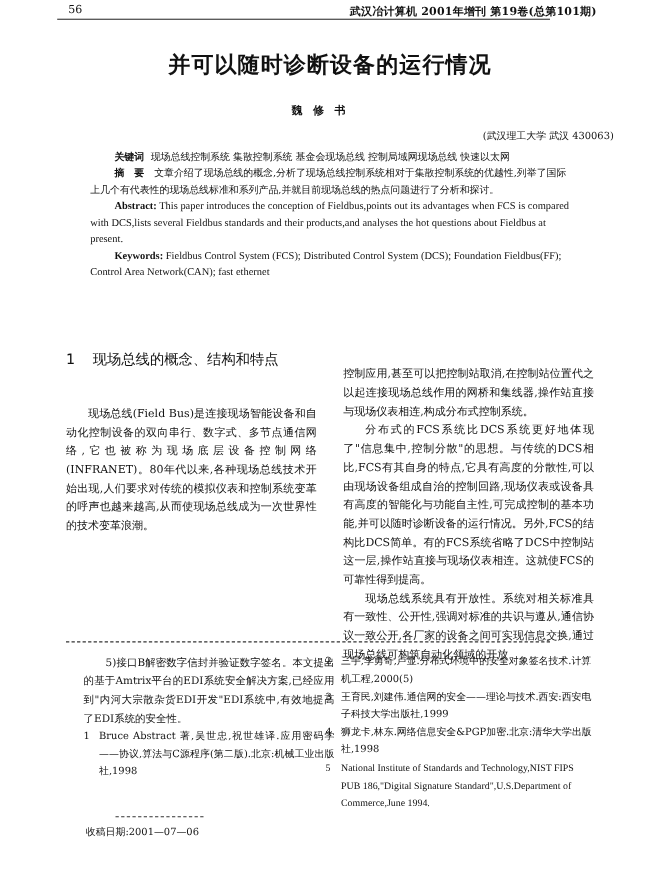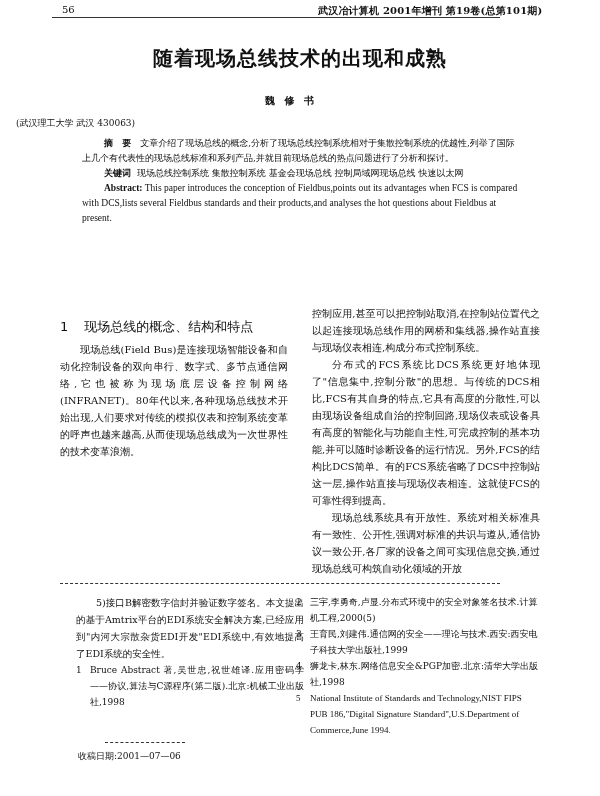--- a/index.html
+++ b/index.html
@@ -6,28 +6,28 @@
     body {
       width: 600px; height: 796px; position: relative; overflow: hidden;
       color: #111; font-family: "DejaVu Serif", serif;
     }
     .abs { position: absolute; }
     .header-page { left: 62px; top: 4px; font-size: 10px; }
     .header-journal { left: 318px; top: 4px; font-size: 10px; font-weight: bold; letter-spacing: 0.2px; white-space: nowrap; }
     .header-rule { left: 52px; top: 17px; width: 448px; height: 0; border-top: 1px solid #333; }
     .title { left: 0; top: 45px; width: 600px; text-align: center; font-size: 20px; font-weight: bold; letter-spacing: 1px; }
     .author { left: 0; top: 94px; width: 582px; text-align: center; font-size: 10px; font-weight: bold; letter-spacing: 3px; }
-    .affil { left: 0; top: 117px; width: 558px; text-align: left; font-size: 9px; padding-left: 16px; }
+    .affil { left: 0; top: 117px; width: 558px; text-align: right; font-size: 9px; }
     .abstract-block { left: 82px; top: 136px; width: 440px; font-size: 9px; line-height: 15px; }
     .abstract-block p { margin: 0; text-indent: 22px; }
     .lbl { font-weight: bold; font-family: "DejaVu Sans", sans-serif; letter-spacing: 3px; margin-right: 6px; }
     .kwlbl { font-weight: bold; font-family: "DejaVu Sans", sans-serif; margin-right: 6px; }
     .en { font-family: "Liberation Serif", serif; font-size: 9.5px; }
     .en-lbl { font-weight: bold; }
-    .col { font-size: 10px; line-height: 17px; text-align: justify; }
+    .col { font-size: 10px; line-height: 17px; text-align: justify; margin-top: 27px; }
     .col p { margin: 0; text-indent: 20px; }
     .col-left { left: 60px; top: 341px; width: 228px; }
     .col-right { left: 312px; top: 305px; width: 228px; }
     .sec-heading { left: 60px; top: 318px; font-size: 13px; font-family: "DejaVu Sans", sans-serif; }
     .sec-heading .num { margin-right: 16px; }
     .divider { left: 60px; top: 583px; width: 440px; border-top: 1px dashed #333; }
     .bottom-left { left: 60px; top: 594px; width: 228px; font-size: 9.5px; line-height: 17px; text-align: justify; margin-left: 16px; }
     .bottom-left p { margin: 0; text-indent: 20px; }
     .refs-title { text-align: center; font-weight: bold; font-family: "DejaVu Sans", sans-serif; letter-spacing: 6px; margin: 2px 0 2px; font-size: 10px; }
     .ref { display: flex; font-size: 9px; line-height: 16px; }
@@ -37,34 +37,38 @@
     .short-rule { left: 105px; top: 742px; width: 80px; border-top: 1px dashed #333; }
     .received { left: 78px; top: 750px; font-size: 9px; text-align: right; }
   </style>
 </head>
 <body>
 
 <div class="abs header-page">56</div>
 <div class="abs header-journal">武汉冶计算机  2001年增刊  第19卷(总第101期)</div>
 <div class="abs header-rule"></div>
 
-<div class="abs title">随着现场总线技术的出现和成熟</div>
+<div class="abs title">并可以随时诊断设备的运行情况</div>
 <div class="abs author">魏 修 书</div>
 <div class="abs affil">(武汉理工大学  武汉 430063)</div>
 
 <div class="abs abstract-block">
   <p>
-    <span class="lbl">摘 要</span><span>文章介绍了现场总线的概念,分析了现场总线控制系统相对于集散控制系统的优越性,列举了国际上几个有代表性的现场总线标准和系列产品,并就目前现场总线的热点问题进行了分析和探讨。</span>
+    <span class="kwlbl">关键词</span><span>现场总线控制系统  集散控制系统  基金会现场总线  控制局域网现场总线  快速以太网</span>
   </p>
   <p>
-    <span class="kwlbl">关键词</span><span>现场总线控制系统  集散控制系统  基金会现场总线  控制局域网现场总线  快速以太网</span>
+    <span class="lbl">摘 要</span><span>文章介绍了现场总线的概念,分析了现场总线控制系统相对于集散控制系统的优越性,列举了国际上几个有代表性的现场总线标准和系列产品,并就目前现场总线的热点问题进行了分析和探讨。</span>
   </p>
   <p class="en">
     <span class="en-lbl">Abstract:</span>
     <span>This paper introduces the conception of Fieldbus,points out its advantages when FCS is compared with DCS,lists several Fieldbus standards and their products,and analyses the hot questions about Fieldbus at present.</span>
+  </p>
+  <p class="en">
+    <span class="en-lbl">Keywords:</span>
+    <span>Fieldbus Control System (FCS); Distributed Control System (DCS); Foundation Fieldbus(FF); Control Area Network(CAN); fast ethernet</span>
   </p>
 </div>
 
 <div class="abs sec-heading">
   <span class="num">1</span><span>现场总线的概念、结构和特点</span>
 </div>
 
 <div class="abs col col-left">
   <p>现场总线(Field Bus)是连接现场智能设备和自动化控制设备的双向串行、数字式、多节点通信网络,它也被称为现场底层设备控制网络(INFRANET)。80年代以来,各种现场总线技术开始出现,人们要求对传统的模拟仪表和控制系统变革的呼声也越来越高,从而使现场总线成为一次世界性的技术变革浪潮。</p>
 </div>

